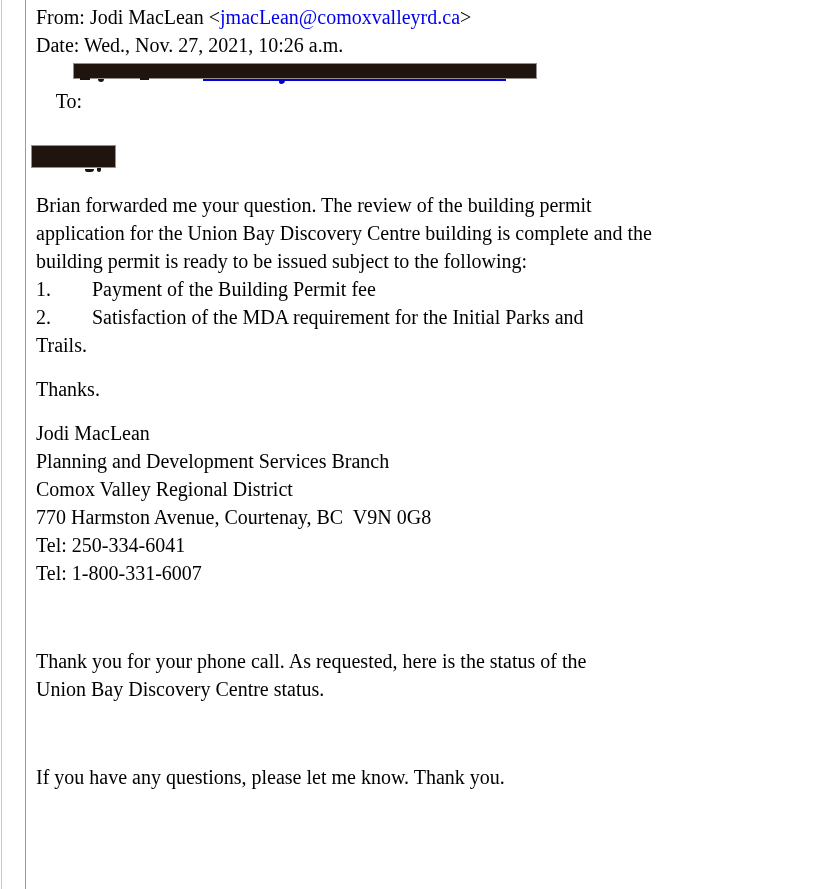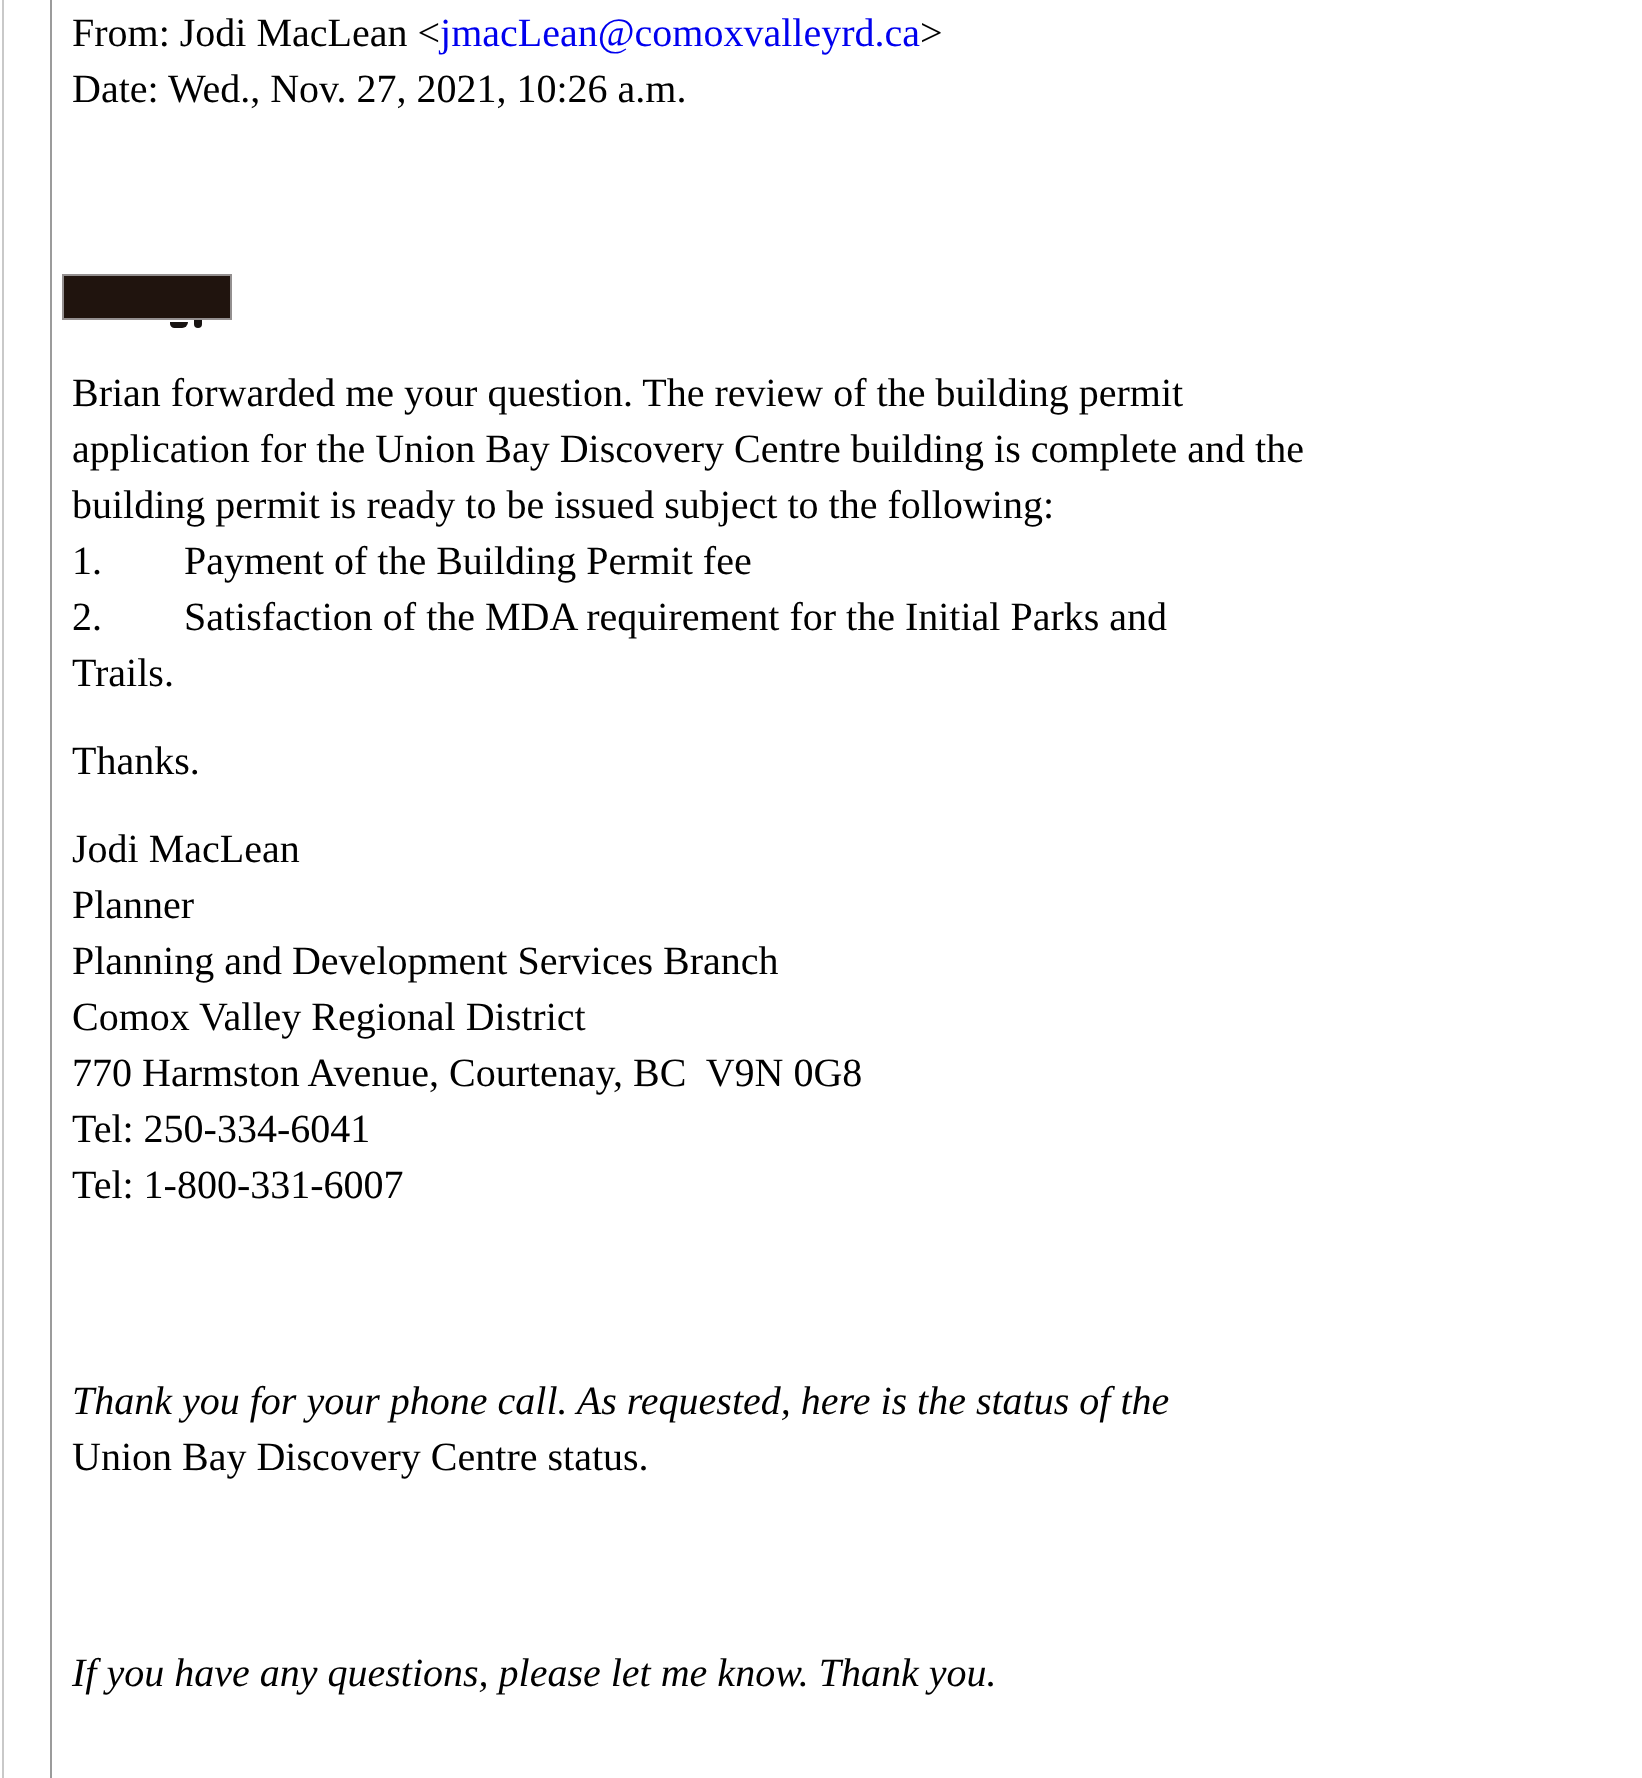--- a/index.html
+++ b/index.html
@@ -26,21 +26,21 @@
   .line {
     position: relative;
     height: 28px;
     white-space: pre;
   }
   a.email-link {
     color: #0000ee;
     cursor: pointer;
   }
   .gap-1 { margin-top: 16px; }
-  .gap-2 { margin-top: 80px; font-style: italic; }
+  .gap-2 { margin-top: 60px; }
 
   
   .redaction {
     position: absolute;
     background: #20140e;
     border: 1px solid #949090;
   }
   .to-redaction { left: 37px; top: 4px; width: 464px; height: 16px; }
   .greeting-redaction { left: -5px; top: -2px; width: 85px; height: 23px; }
 
@@ -65,39 +65,47 @@
 </head>
 <body>
 
 <div class="edge-line outer"></div>
 <div class="edge-line quote"></div>
 
 <div class="email-content">
 
   <div class="line"><span>From: Jodi MacLean &lt;</span><a class="email-link">jmacLean@comoxvalleyrd.ca</a><span>&gt;</span></div>
   <div class="line">Date: Wed., Nov. 27, 2021, 10:26 a.m.</div>
+  <div class="line">
+    <span>To: </span>
+    <span class="redaction to-redaction"></span>
+    <span class="peek-underline"></span>
+    <span class="peek-mark to-mark-1"></span>
+    <span class="peek-mark to-mark-2"></span>
+    <span class="peek-mark to-mark-3"></span>
+    <span class="peek-mark to-mark-4"></span>
+  </div>
 
   <div class="line gap-2">
     <span class="redaction greeting-redaction"></span>
     <span class="peek-mark greet-mark-1"></span>
     <span class="peek-mark greet-mark-2"></span>
   </div>
 
   <div class="line gap-1">Brian forwarded me your question. The review of the building permit</div>
   <div class="line">application for the Union Bay Discovery Centre building is complete and the</div>
   <div class="line">building permit is ready to be issued subject to the following:</div>
 
   <div class="line"><span class="list-marker">1.</span><span>Payment of the Building Permit fee</span></div>
   <div class="line"><span class="list-marker">2.</span><span>Satisfaction of the MDA requirement for the Initial Parks and</span></div>
   <div class="line">Trails.</div>
 
   <div class="line gap-1">Thanks.</div>
 
   <div class="line gap-1">Jodi MacLean</div>
-  <div class="line">Planner</div>
   <div class="line">Planning and Development Services Branch</div>
   <div class="line">Comox Valley Regional District</div>
   <div class="line">770 Harmston Avenue, Courtenay, BC  V9N 0G8</div>
   <div class="line">Tel: 250-334-6041</div>
   <div class="line">Tel: 1-800-331-6007</div>
 
   <div class="line gap-2">Thank you for your phone call. As requested, here is the status of the</div>
   <div class="line">Union Bay Discovery Centre status.</div>
 
   <div class="line gap-2">If you have any questions, please let me know. Thank you.</div>

